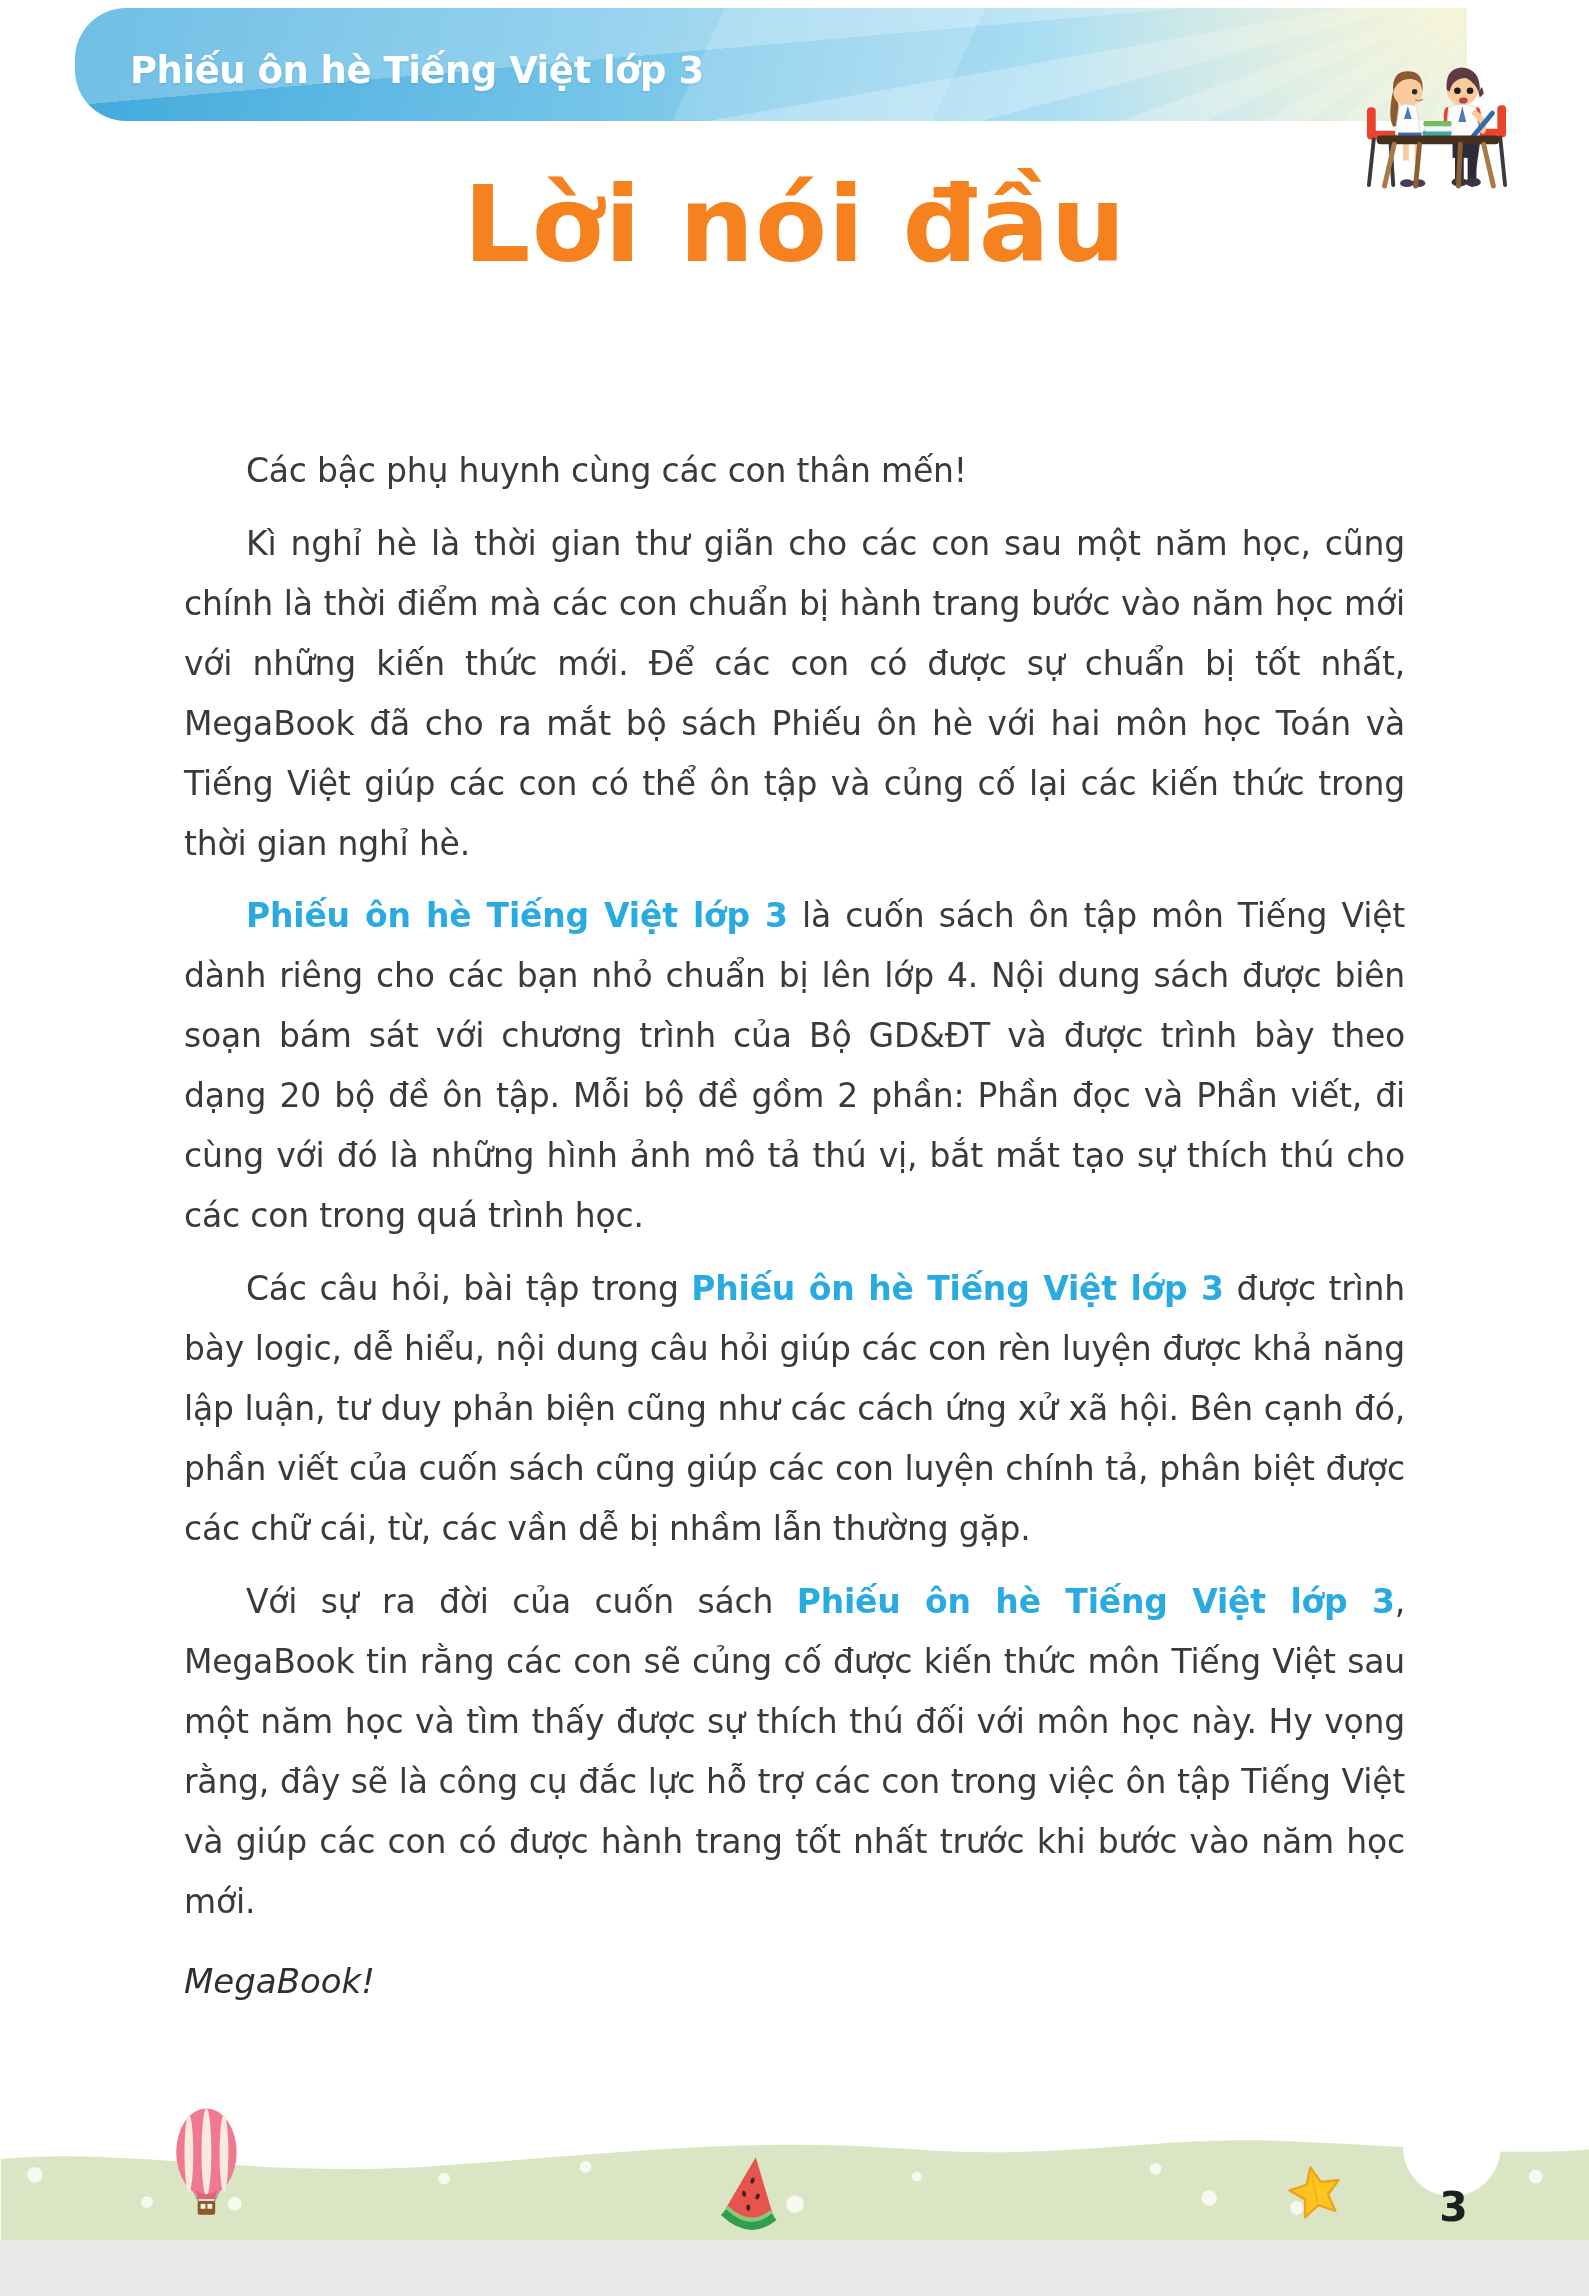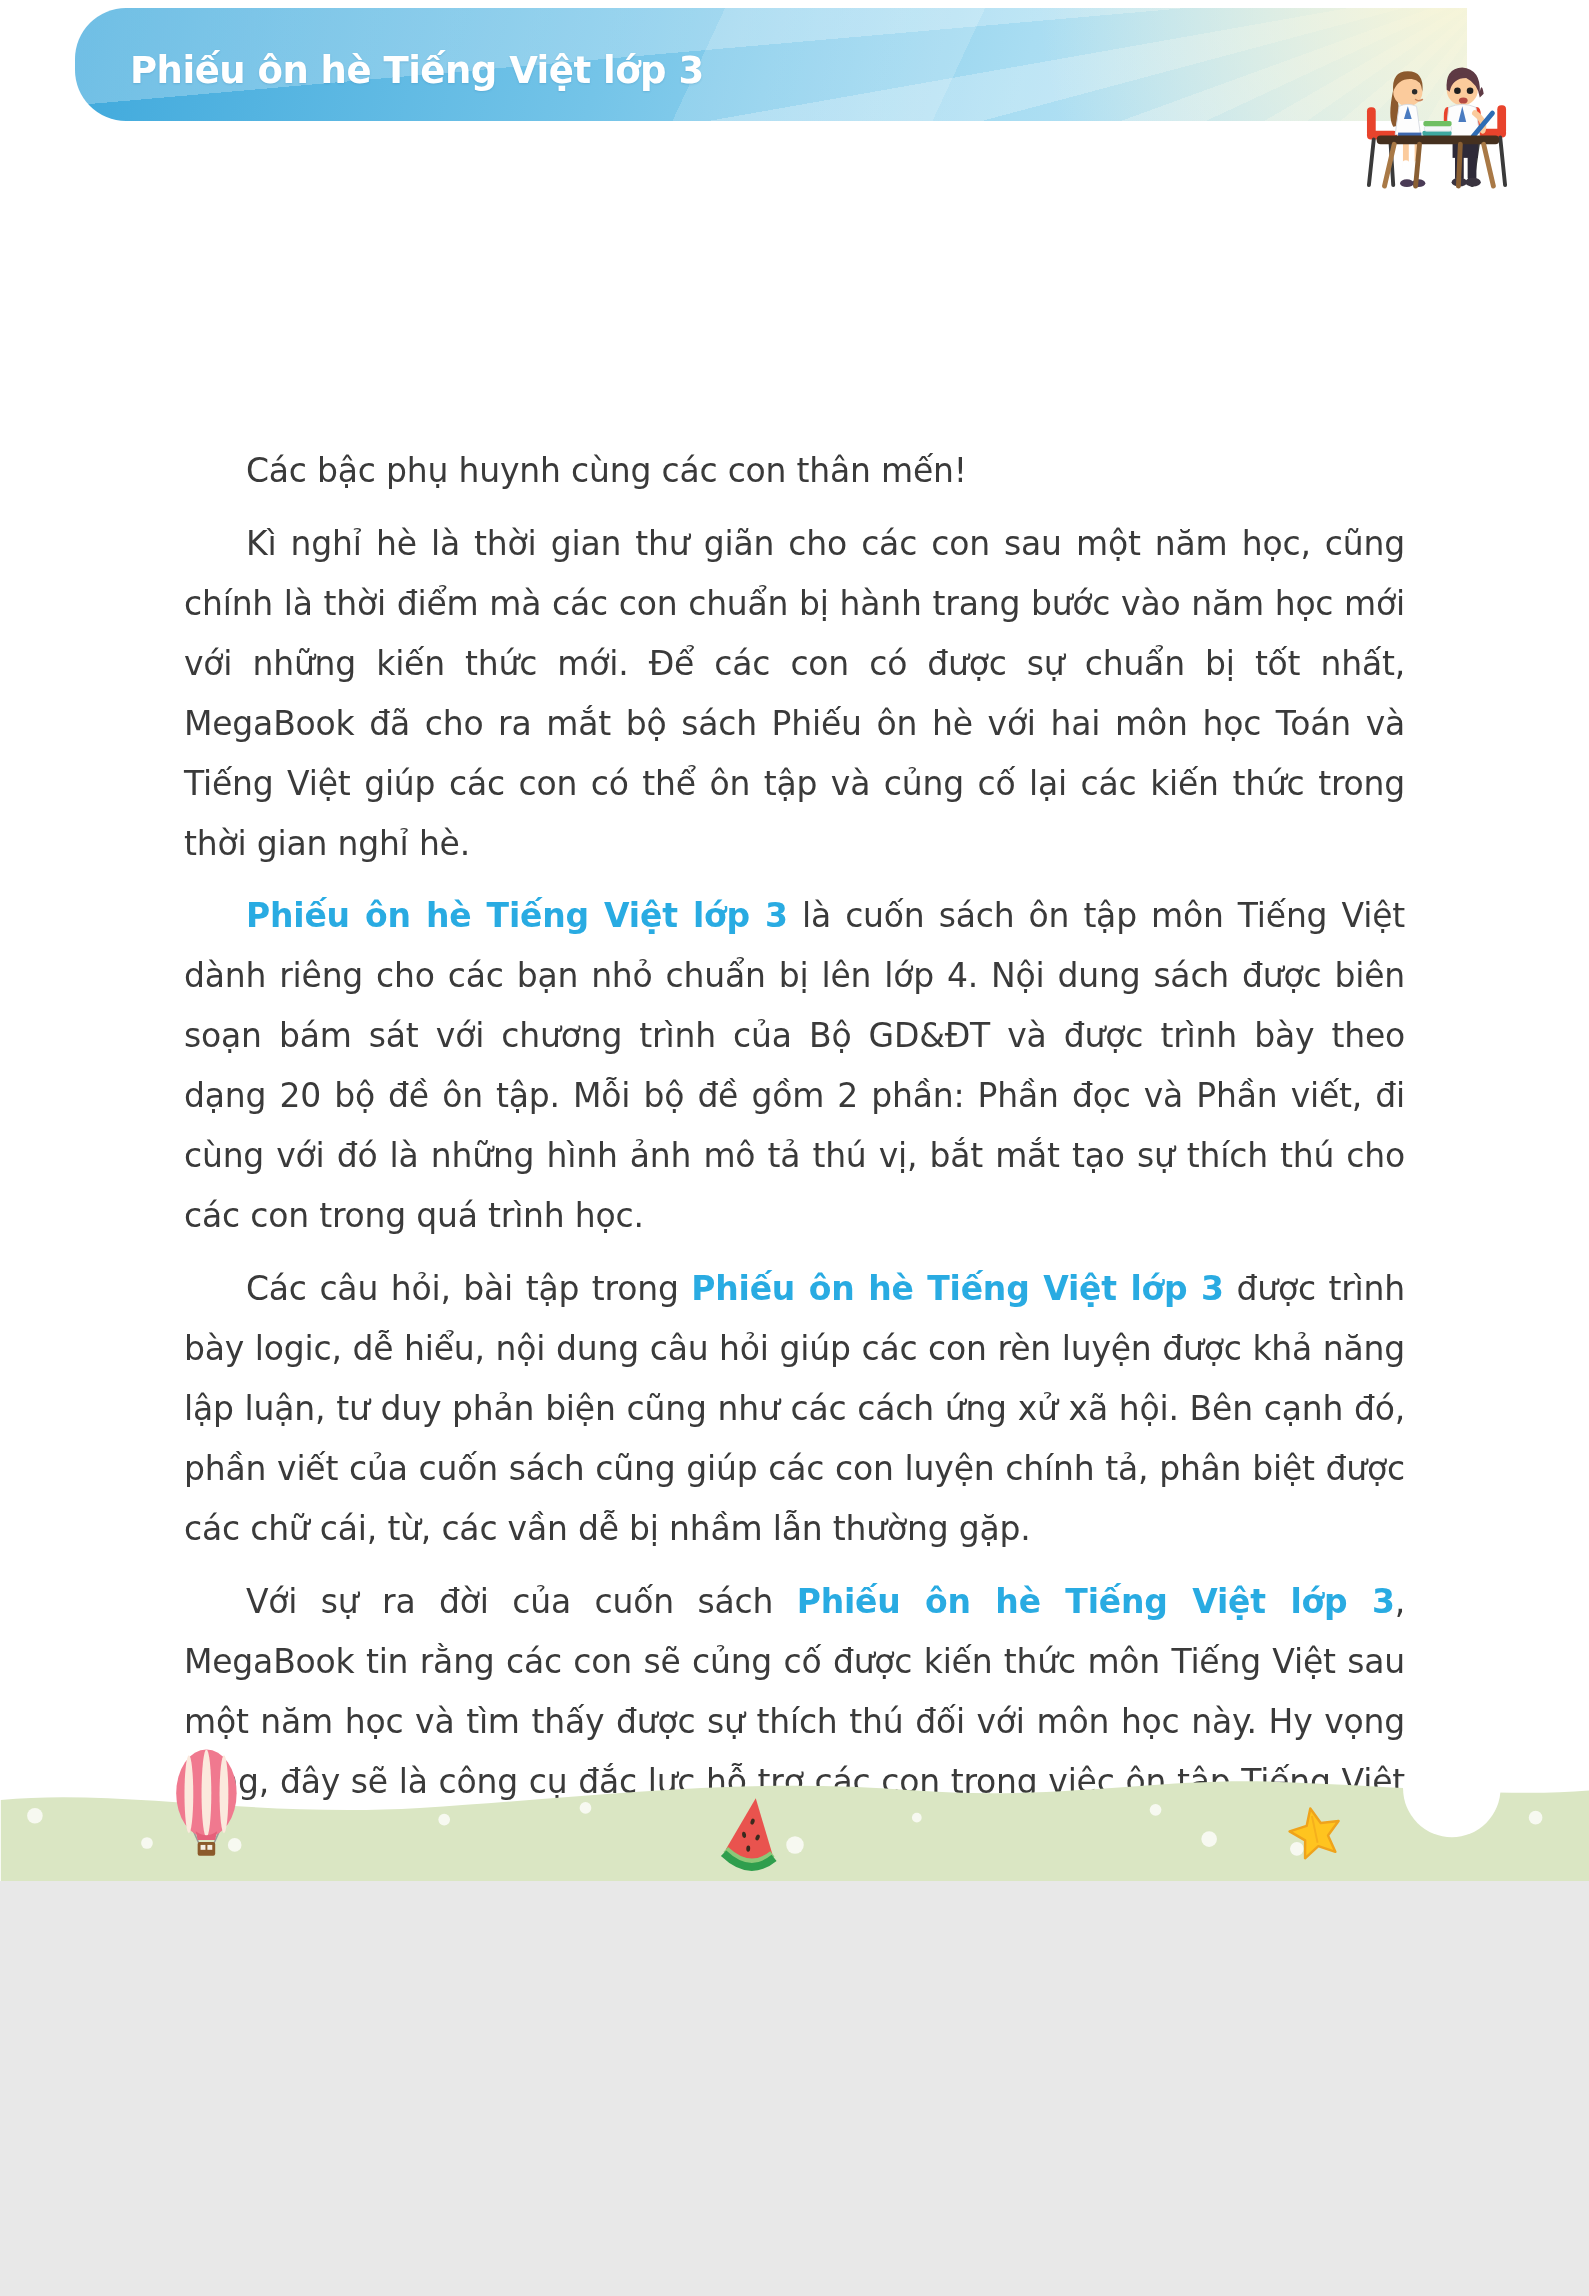--- a/index.html
+++ b/index.html
@@ -1,17 +1,17 @@
 <!DOCTYPE html>
 <html><head>
 <meta charset="utf-8">
 <style>
   html,body{margin:0;padding:0;background:#e8e8e8;}
   .page{
-    position:relative;width:1590px;height:1881px;background:#ffffff;overflow:hidden;
+    position:relative;width:1590px;height:2240px;background:#ffffff;overflow:hidden;
     font-family:"DejaVu Sans","Liberation Sans",sans-serif;margin:0 auto;
   }
   
   .header{
     position:absolute;left:75px;top:7.8px;width:1392px;height:113px;
     border-radius:51px 0 0 51px;
     background:linear-gradient(105deg,#3FA9DC 0%,#74C4E8 38%,#A9DDF2 68%,#CFEBF8 100%);
     background:
       radial-gradient(circle at 99% -15%, rgba(249,245,214,0.95), rgba(249,245,214,0) 30%),
       repeating-conic-gradient(from 150deg at 103% -25%, rgba(255,255,255,0) 0deg 5deg, rgba(255,255,255,0.25) 5deg 10deg),
@@ -116,20 +116,21 @@
 
     <g>
       <rect x="14" y="91" width="126" height="9" rx="4" fill="#45301F"></rect>
       <path d="M32 100 L22 143" stroke="#A97946" stroke-width="5" stroke-linecap="round"></path>
       <path d="M58 100 L54 143" stroke="#8A5F33" stroke-width="5" stroke-linecap="round"></path>
       <path d="M100 100 L98 143" stroke="#8A5F33" stroke-width="5" stroke-linecap="round"></path>
       <path d="M124 100 L134 143" stroke="#A97946" stroke-width="5" stroke-linecap="round"></path>
     </g>
   </svg>
 
+  <h1 class="heading">Lời nói đầu</h1>
 
   <div class="content">
       <p class="para"><span>Các bậc phụ huynh cùng các con thân mến!</span></p>
       <p class="para"><span>Kì nghỉ hè là thời gian thư giãn cho các con sau một năm học, cũng chính là thời điểm mà các con chuẩn bị hành trang bước vào năm học mới với những kiến thức mới. Để các con có được sự chuẩn bị tốt nhất, MegaBook đã cho ra mắt bộ sách Phiếu ôn hè với hai môn học Toán và Tiếng Việt giúp các con có thể ôn tập và củng cố lại các kiến thức trong thời gian nghỉ hè.</span></p>
       <p class="para"><span class="brand">Phiếu ôn hè Tiếng Việt lớp 3</span><span> là cuốn sách ôn tập môn Tiếng Việt dành riêng cho các bạn nhỏ chuẩn bị lên lớp 4. Nội dung sách được biên soạn bám sát với chương trình của Bộ GD&amp;ĐT và được trình bày theo dạng 20 bộ đề ôn tập. Mỗi bộ đề gồm 2 phần: Phần đọc và Phần viết, đi cùng với đó là những hình ảnh mô tả thú vị, bắt mắt tạo sự thích thú cho các con trong quá trình học.</span></p>
       <p class="para"><span>Các câu hỏi, bài tập trong </span><span class="brand">Phiếu ôn hè Tiếng Việt lớp 3</span><span> được trình bày logic, dễ hiểu, nội dung câu hỏi giúp các con rèn luyện được khả năng lập luận, tư duy phản biện cũng như các cách ứng xử xã hội. Bên cạnh đó, phần viết của cuốn sách cũng giúp các con luyện chính tả, phân biệt được các chữ cái, từ, các vần dễ bị nhầm lẫn thường gặp.</span></p>
       <p class="para"><span>Với sự ra đời của cuốn sách </span><span class="brand">Phiếu ôn hè Tiếng Việt lớp 3</span><span>, MegaBook tin rằng các con sẽ củng cố được kiến thức môn Tiếng Việt sau một năm học và tìm thấy được sự thích thú đối với môn học này. Hy vọng rằng, đây sẽ là công cụ đắc lực hỗ trợ các con trong việc ôn tập Tiếng Việt và giúp các con có được hành trang tốt nhất trước khi bước vào năm học mới.</span></p>
       <div class="signature">MegaBook!</div>
     </div>
 

